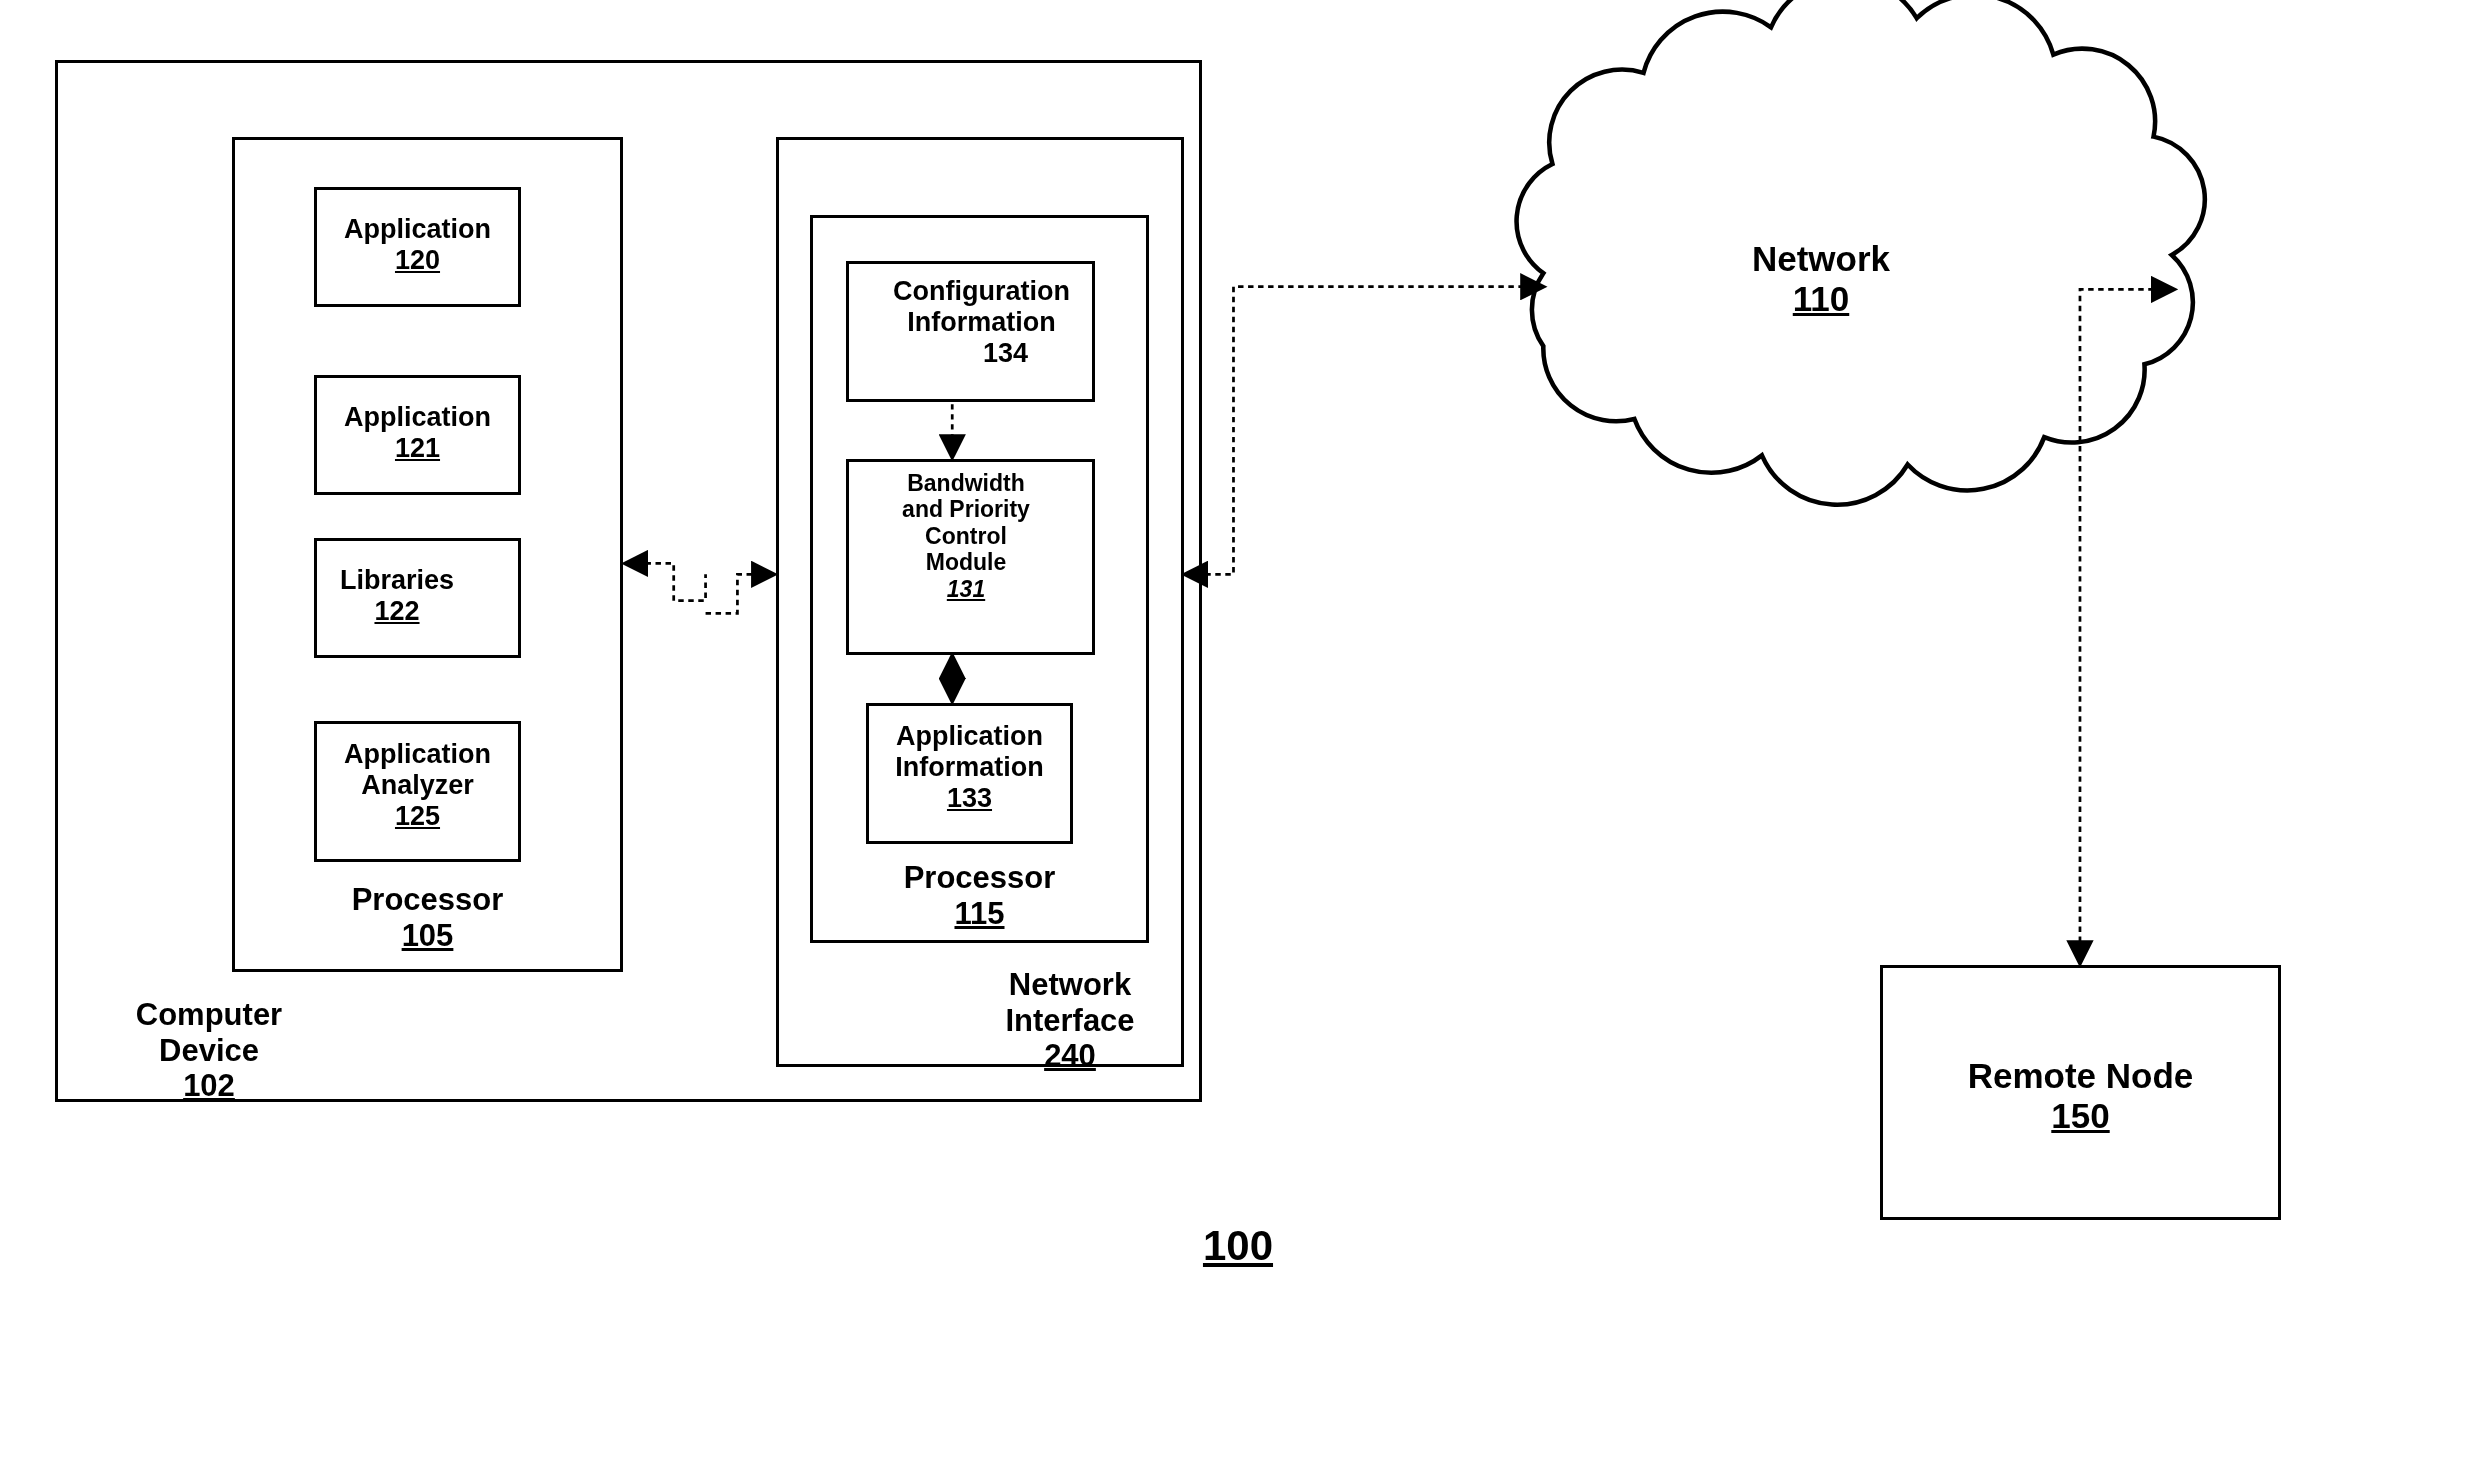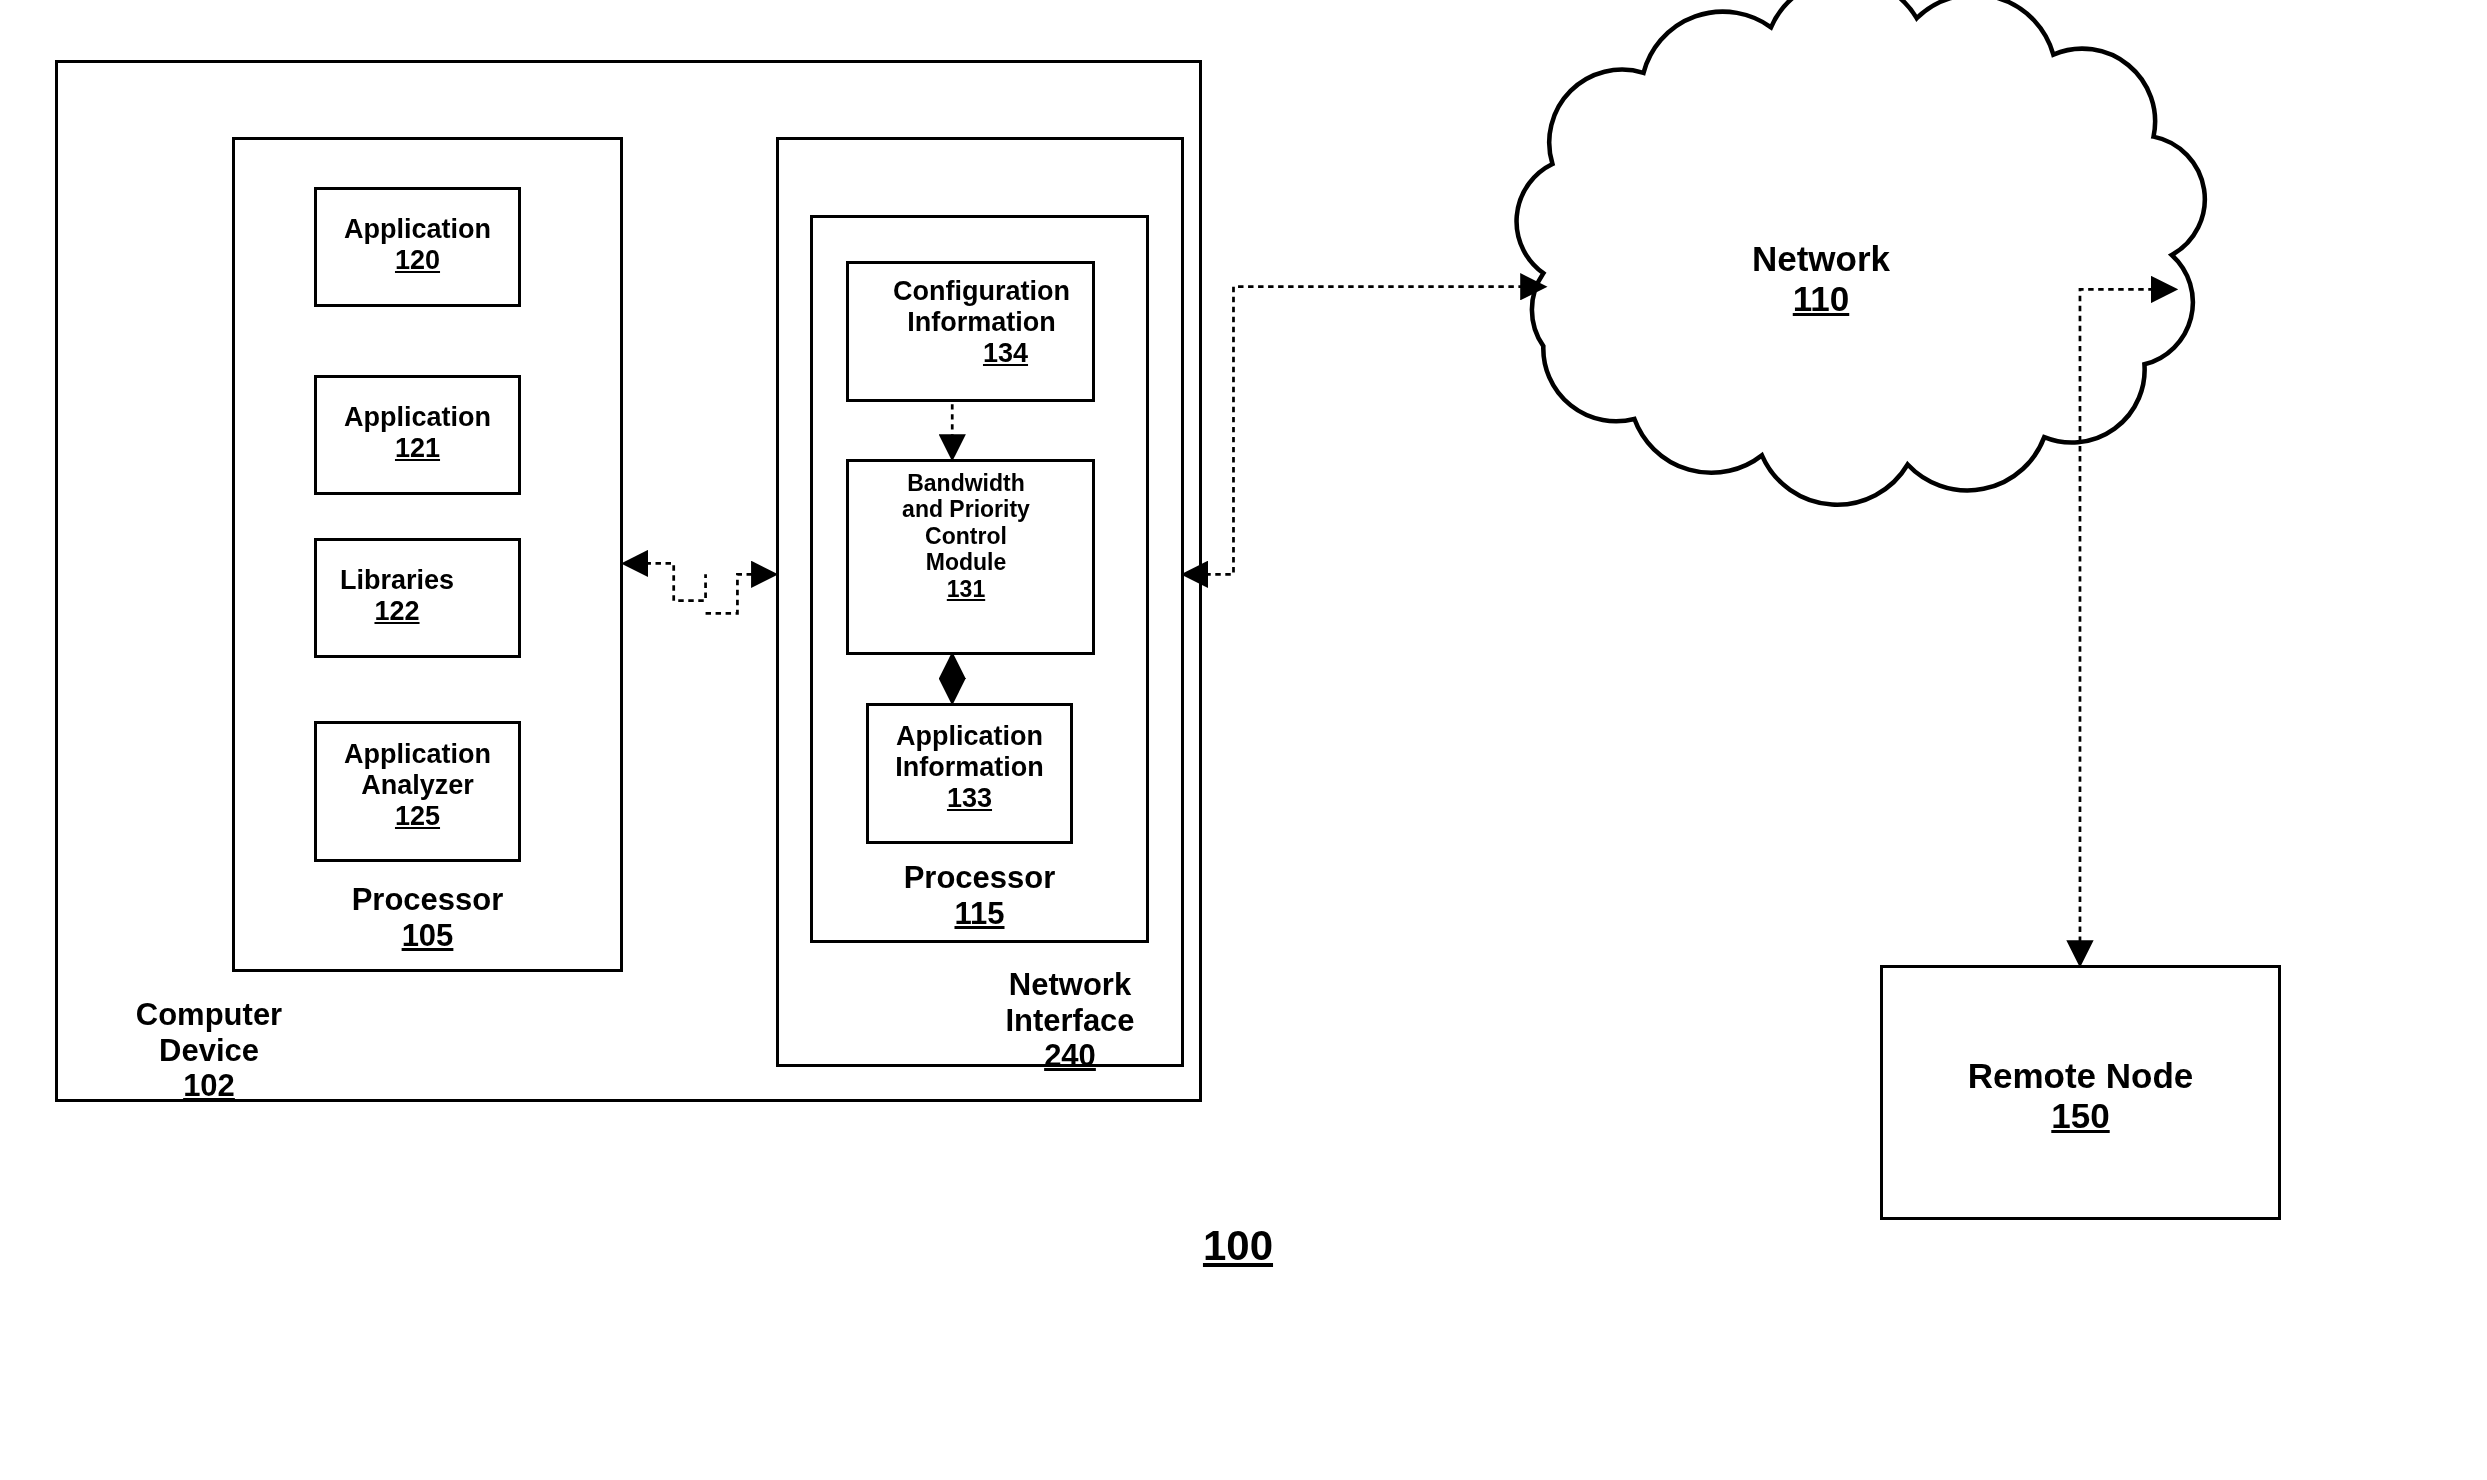--- a/index.html
+++ b/index.html
@@ -91,27 +91,27 @@
 
   <div class="box" style="left:810px; top:215px; width:339px; height:728px;"></div>
   <div class="lbl" style="left:810px; top:860px; width:339px; font-size:31px;">
     <span>Processor</span><br>
     <span style="text-decoration:underline;">115</span>
   </div>
 
   <div class="box" style="left:846px; top:261px; width:249px; height:141px;"></div>
   <div class="lbl" style="left:846px; top:276px; width:271px; font-size:27px;">
     <span>Configuration<br>Information</span><br>
-    <span style="text-decoration:underline;margin-left:48px;">134</span>
+    <span style="margin-left:48px;">134</span>
   </div>
 
   <div class="box" style="left:846px; top:459px; width:249px; height:196px;"></div>
   <div class="lbl" style="left:858px; top:470px; width:216px; font-size:23px;">
     <span>Bandwidth<br>and Priority<br>Control<br>Module</span><br>
-    <span style="text-decoration:underline;">131</span>
+    <span style="text-decoration:underline;font-style:italic;">131</span>
   </div>
 
   <div class="box" style="left:866px; top:703px; width:207px; height:141px;"></div>
   <div class="lbl" style="left:866px; top:721px; width:207px; font-size:27px;">
     <span>Application<br>Information</span><br>
     <span style="text-decoration:underline;">133</span>
   </div>
 
   <svg style="position:absolute; left:1434px; top:0px; width:797px; height:551px;" viewBox="0 0 875 605">
     <path d="

